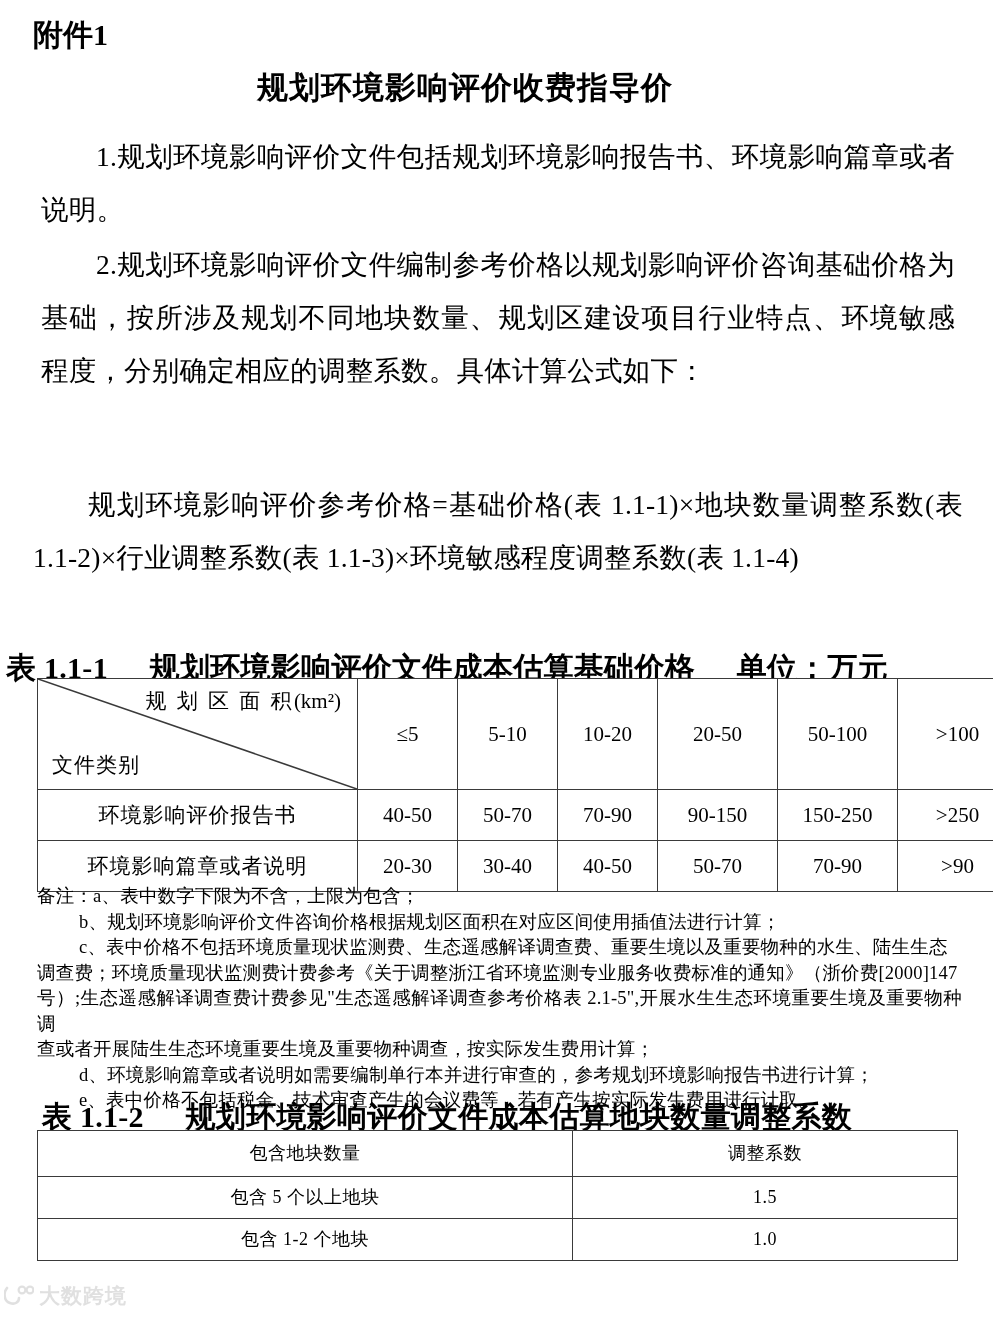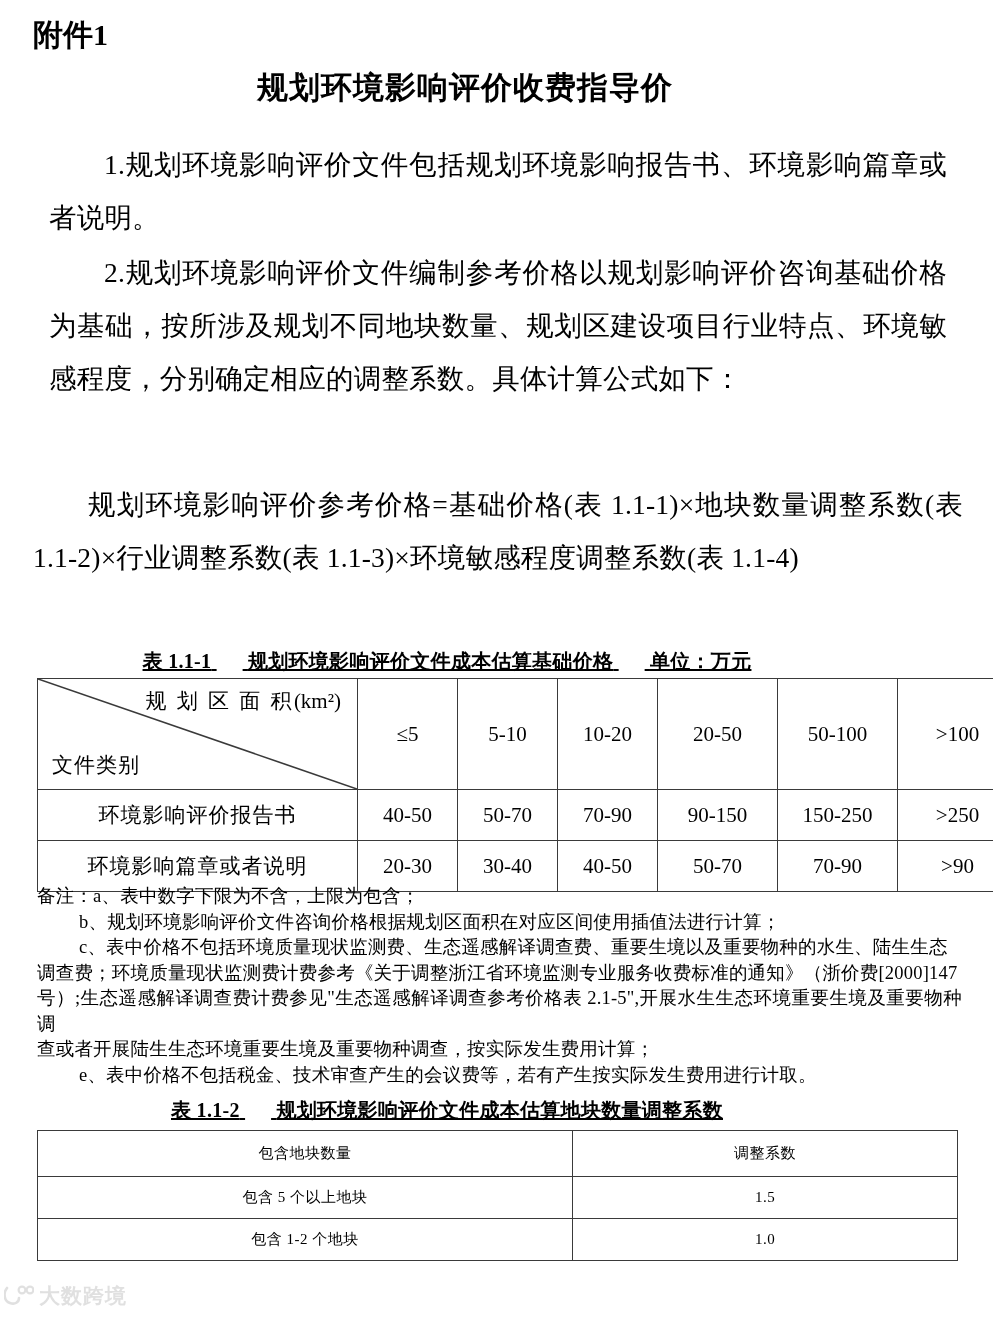--- a/index.html
+++ b/index.html
@@ -54,41 +54,40 @@
     left: 33px;
     width: 930px;
     font-size: 27.5px;
     line-height: 53px;
     letter-spacing: 0.2px;
     text-align: justify;
     text-justify: inter-character;
   }
   .para {
     text-indent: 55px;
-    margin: 16px;
+    margin: 8px;
   }
   .formula {
     text-indent: 55px;
     margin: 0;
   }
 
   #p1 { top: 122px; }
   #p2 { top: 230px; }
   #formula-block { top: 478px; }
 
   
   .table-caption {
     position: absolute;
     left: 0;
     right: 0;
     text-align: center;
-    font-size: 20px;
+    font-size: 30px;
     font-weight: bold;
     letter-spacing: 0.3px;
-    text-decoration: underline;
   }
   #cap1 { top: 648px; }
   #cap2 { top: 1097px; }
   .cap-gap { display: inline-block; width: 26px; }
 
   
   .doc-table {
     position: absolute;
     left: 37px;
     width: 920px;
@@ -137,21 +136,21 @@
     letter-spacing: 1px;
     white-space: nowrap;
   }
   #table1 .rowlabel {
     font-size: 21px;
     letter-spacing: 1px;
   }
   #table1 .datarow td { height: 50px; }
 
   #table2 { top: 1130px; }
-  #table2 td { height: 41px; font-size: 15px; letter-spacing: 0.5px; }
+  #table2 td { height: 41px; font-size: 18px; letter-spacing: 0.5px; }
   #table2 .hdr td { height: 45px; }
 
   
   .notes {
     position: absolute;
     left: 37px;
     width: 925px;
     top: 884px;
     font-size: 18.5px;
     line-height: 25.5px;
@@ -264,20 +263,21 @@
     </tbody>
   </table>
 
   <div class="notes">
     <p class="note-line note-hang">备注：a、表中数字下限为不含，上限为包含；</p>
     <p class="note-line note-indent">b、规划环境影响评价文件咨询价格根据规划区面积在对应区间使用插值法进行计算；</p>
     <p class="note-line note-indent">c、表中价格不包括环境质量现状监测费、生态遥感解译调查费、重要生境以及重要物种的水生、陆生生态</p>
     <p class="note-line note-hang">调查费；环境质量现状监测费计费参考《关于调整浙江省环境监测专业服务收费标准的通知》（浙价费[2000]147</p>
     <p class="note-line note-hang">号）;生态遥感解译调查费计费参见"生态遥感解译调查参考价格表 2.1-5",开展水生生态环境重要生境及重要物种调</p>
     <p class="note-line note-hang">查或者开展陆生生态环境重要生境及重要物种调查，按实际发生费用计算；</p>
+    <p class="note-line note-indent">d、环境影响篇章或者说明如需要编制单行本并进行审查的，参考规划环境影响报告书进行计算；</p>
     <p class="note-line note-indent">e、表中价格不包括税金、技术审查产生的会议费等，若有产生按实际发生费用进行计取。</p>
   </div>
 
   <div class="table-caption" id="cap2">
     <span>表 1.1-2</span>
     <span class="cap-gap"></span>
     <span>规划环境影响评价文件成本估算地块数量调整系数</span>
   </div>
 
   <table class="doc-table" id="table2">

